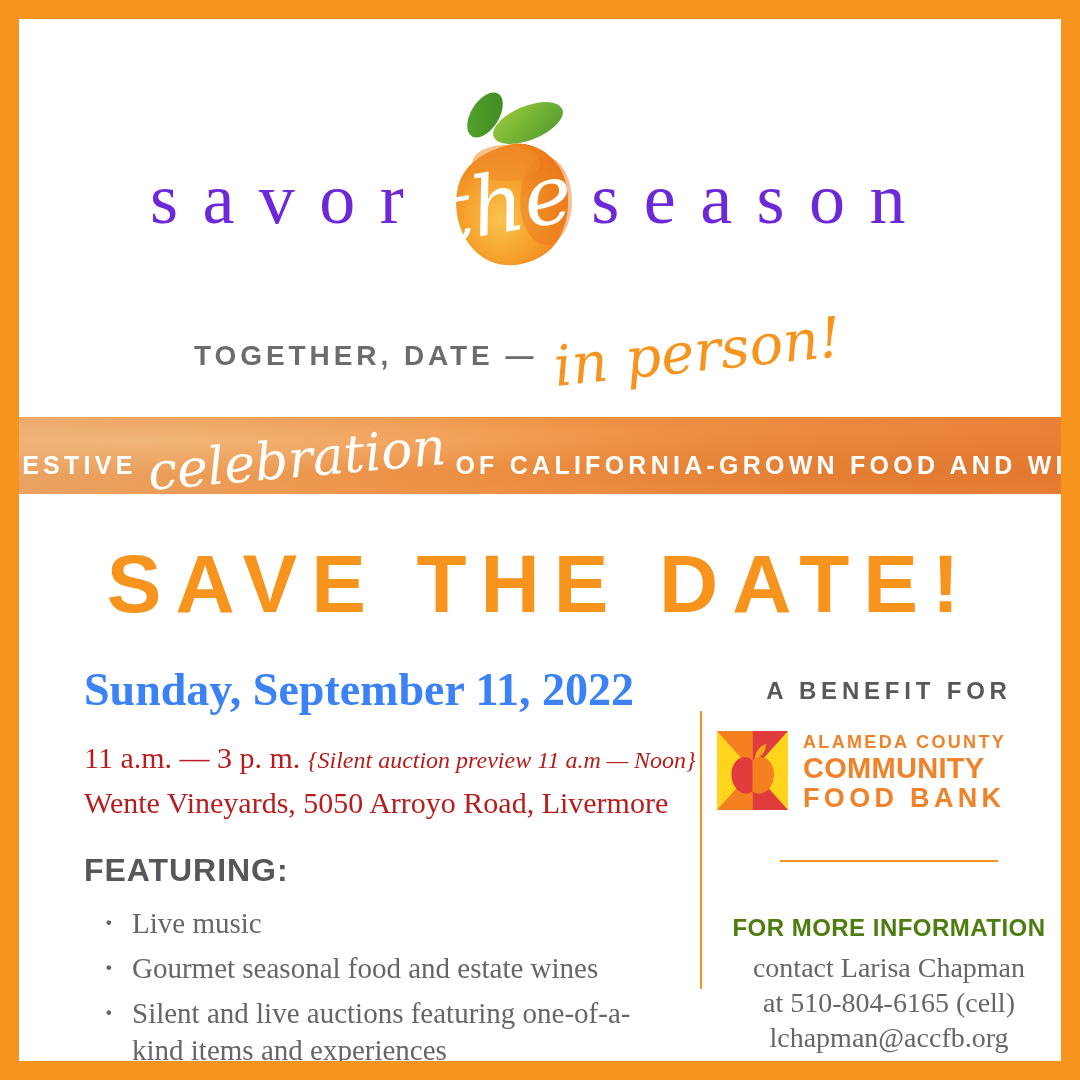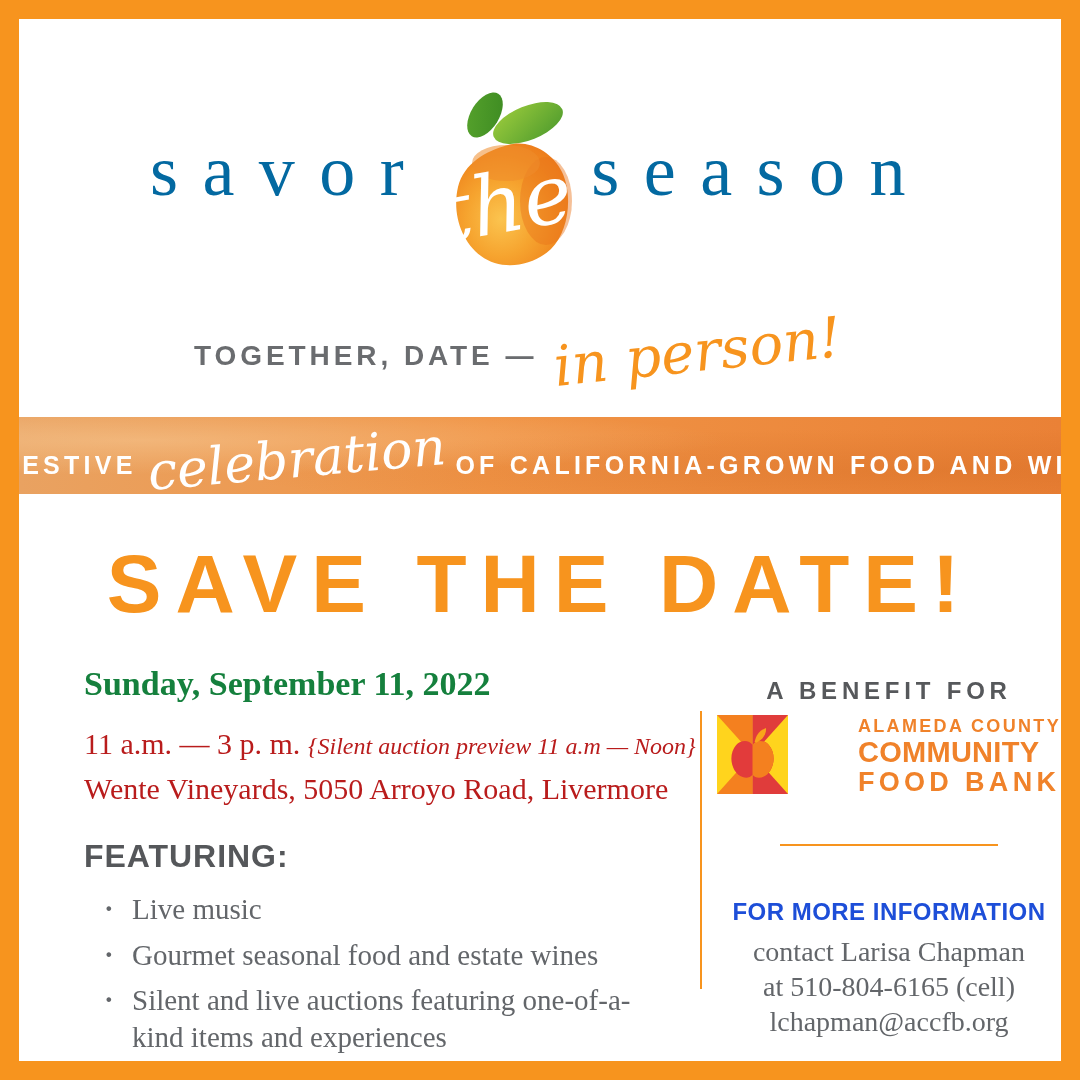--- a/index.html
+++ b/index.html
@@ -13,21 +13,21 @@
     font-family:"Liberation Sans", sans-serif;
   }
   
   .brand{
     position:absolute;top:60px;left:0;right:0;
     display:flex;justify-content:center;align-items:flex-start;
   }
   .brand-word{
     font-family:"Liberation Serif", serif;
     font-size:72px;letter-spacing:.34em;
-    color:#0369a1;margin-top:56px;line-height:1;
+    color:#6d28d9;margin-top:84px;line-height:1;
     white-space:nowrap;
   }
   .brand-fruit{flex:0 0 auto;margin:0 -6px;}
   
   .tagline{
     position:absolute;top:303px;left:0;width:100%;
     display:flex;justify-content:center;align-items:flex-start;
     transform:translateX(-22px);
   }
   .tagline-main{
@@ -64,21 +64,21 @@
   .headline{
     position:absolute;top:518px;left:0;width:100%;
     text-align:center;color:#F7941E;
     font-size:82px;font-weight:700;letter-spacing:.17em;
     white-space:nowrap;
   }
   
   .left-col{position:absolute;left:65px;top:646px;width:605px;color:#5E6166;}
   .event-date{
     font-family:"Liberation Serif", serif;
-    font-size:34px;font-weight:700;color:#15803d;
+    font-size:46px;font-weight:700;color:#3b82f6;
     margin:0 0 22px 0;line-height:1.1;white-space:nowrap;
   }
   .event-line{
     font-family:"Liberation Serif", serif;
     font-size:30px;margin:0 0 6px 0;line-height:1.3;color:#b91c1c;
     white-space:nowrap;
   }
   .event-note{
     font-style:italic;font-size:24px;letter-spacing:0;
   }
@@ -101,29 +101,29 @@
     position:absolute;left:681px;top:692px;width:2px;height:278px;
     background:#F7941E;
   }
   
   .right-col{position:absolute;left:698px;top:658px;width:344px;text-align:center;}
   .benefit-label{
     font-size:24px;font-weight:700;color:#56585B;letter-spacing:.2em;
     white-space:nowrap;
   }
   .fb-row{
-    margin-top:10px;display:flex;justify-content:space-between;align-items:center;gap:15px;
+    margin-top:26px;display:flex;justify-content:flex-start;align-items:center;gap:15px;
   }
   .fb-text{text-align:left;color:#F0822A;}
   .fb-line1{font-size:18px;font-weight:700;letter-spacing:.13em;line-height:1.2;white-space:nowrap;}
   .fb-line2{font-size:29px;font-weight:700;letter-spacing:.01em;line-height:1.05;white-space:nowrap;}
   .fb-line3{font-size:27px;font-weight:700;letter-spacing:.16em;line-height:1.1;white-space:nowrap;}
   .h-divider{width:218px;height:2px;background:#F7941E;margin:46px auto 0;}
   .info-label{
-    margin-top:52px;font-size:24px;font-weight:700;color:#1d4ed8;letter-spacing:.02em;
+    margin-top:52px;font-size:24px;font-weight:700;color:#4d7c0f;letter-spacing:.02em;
     white-space:nowrap;
   }
   .contact-line{
     font-family:"Liberation Serif", serif;
     font-size:28px;color:#63666A;margin:0;line-height:35px;white-space:nowrap;
   }
   .contact-block{margin-top:8px;}
 </style>
 </head>
 <body>

